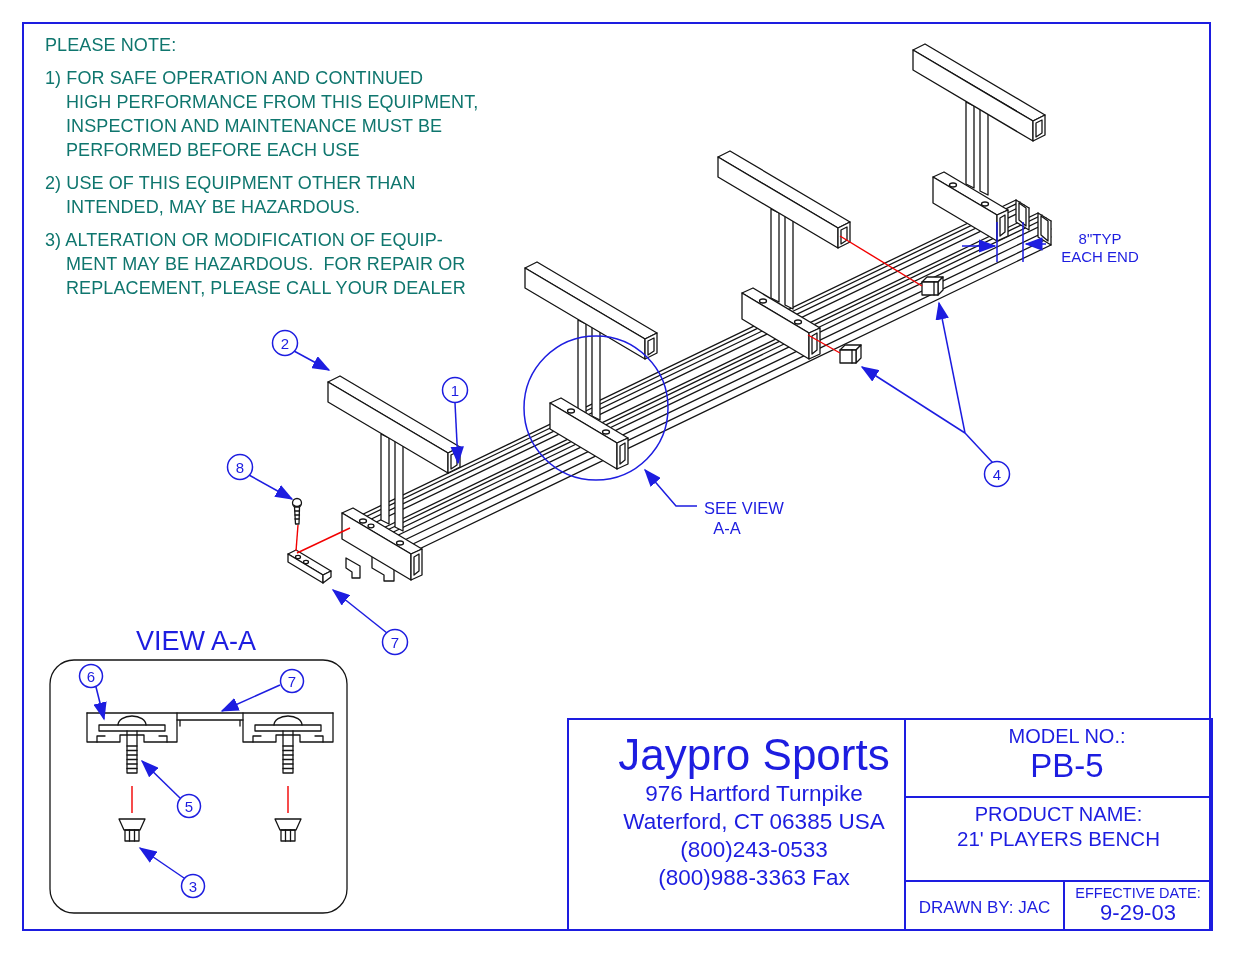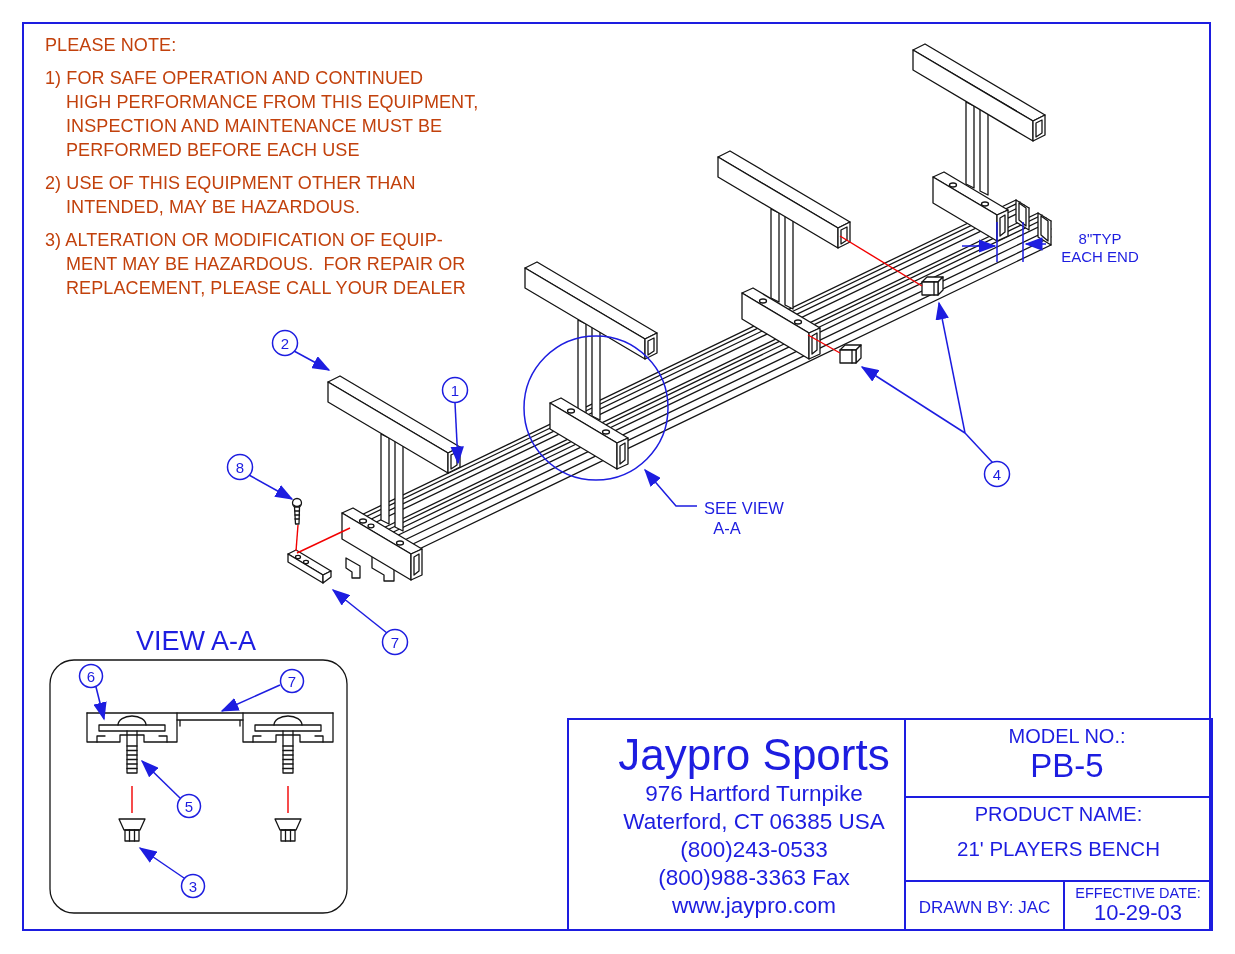--- a/index.html
+++ b/index.html
@@ -1,21 +1,21 @@
 <!DOCTYPE html>
 <html><head>
 <meta charset="utf-8">
 <style>
   html,body{margin:0;padding:0;background:#ffffff;}
   .page{position:relative;width:1235px;height:954px;background:#ffffff;
         font-family:"Liberation Sans",sans-serif;overflow:hidden;}
   .sheet-border{position:absolute;left:22px;top:22px;width:1189px;height:909px;
         border:2px solid #1d1de0;box-sizing:border-box;}
   
-  .notes{position:absolute;left:45px;top:33px;color:#c2410c;font-size:18px;
+  .notes{position:absolute;left:45px;top:33px;color:#0f766e;font-size:18px;
          line-height:24px;letter-spacing:.1px;}
   .notes .nline{white-space:pre;}
   .note{margin-top:9px;}
   .cont{padding-left:21px;}
   
   svg.art{position:absolute;left:0;top:0;width:1235px;height:954px;}
   .blk{stroke:#141414;stroke-width:1.3;fill:none;stroke-linejoin:round;stroke-linecap:round;}
   .blkf{stroke:#141414;stroke-width:1.3;fill:#ffffff;stroke-linejoin:round;}
   .red{stroke:#f20000;stroke-width:1.4;fill:none;}
   .blu{stroke:#1d1de0;stroke-width:1.5;fill:none;}
@@ -282,36 +282,35 @@
     <div class="h1"></div>
     <div class="h2"></div>
     <div class="vdiv2"></div>
 
     <div class="tb-left">
       <div class="co-name">Jaypro Sports</div>
       <div class="co-line">976 Hartford Turnpike</div>
       <div class="co-line">Waterford, CT 06385 USA</div>
       <div class="co-line">(800)243-0533</div>
       <div class="co-line">(800)988-3363 Fax</div>
-      <div class="co-line">www.jaypro.com</div>
     </div>
 
     <div class="cell c-r1">
       <div class="lbl20">MODEL NO.:</div>
       <div class="val33">PB-5</div>
     </div>
 
     <div class="cell c-r2">
       <div class="lbl20">PRODUCT NAME:</div>
-      <div class="val21" style="margin-top:10px;">21' PLAYERS BENCH</div>
+      <div class="val21" style="margin-top:0;">21' PLAYERS BENCH</div>
     </div>
 
     <div class="cell c-r3a">
       <div class="drawn">DRAWN BY: JAC</div>
     </div>
 
     <div class="cell c-r3b">
       <div class="efflbl">EFFECTIVE DATE:</div>
-      <div class="effval">10-29-03</div>
+      <div class="effval">9-29-03</div>
     </div>
   </div>
 
 </div>
 
 </body></html>

